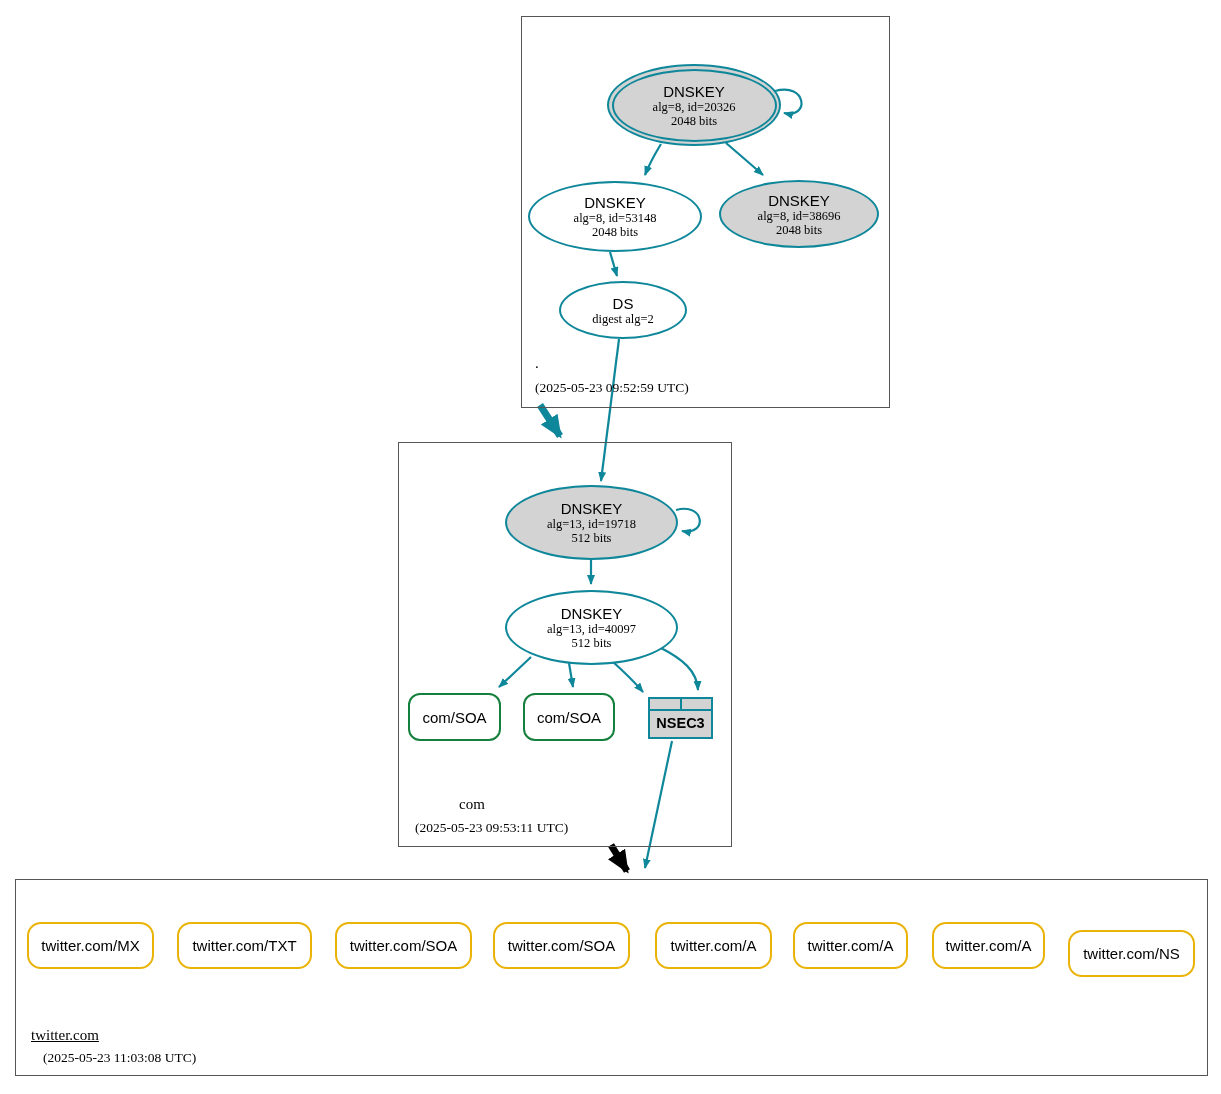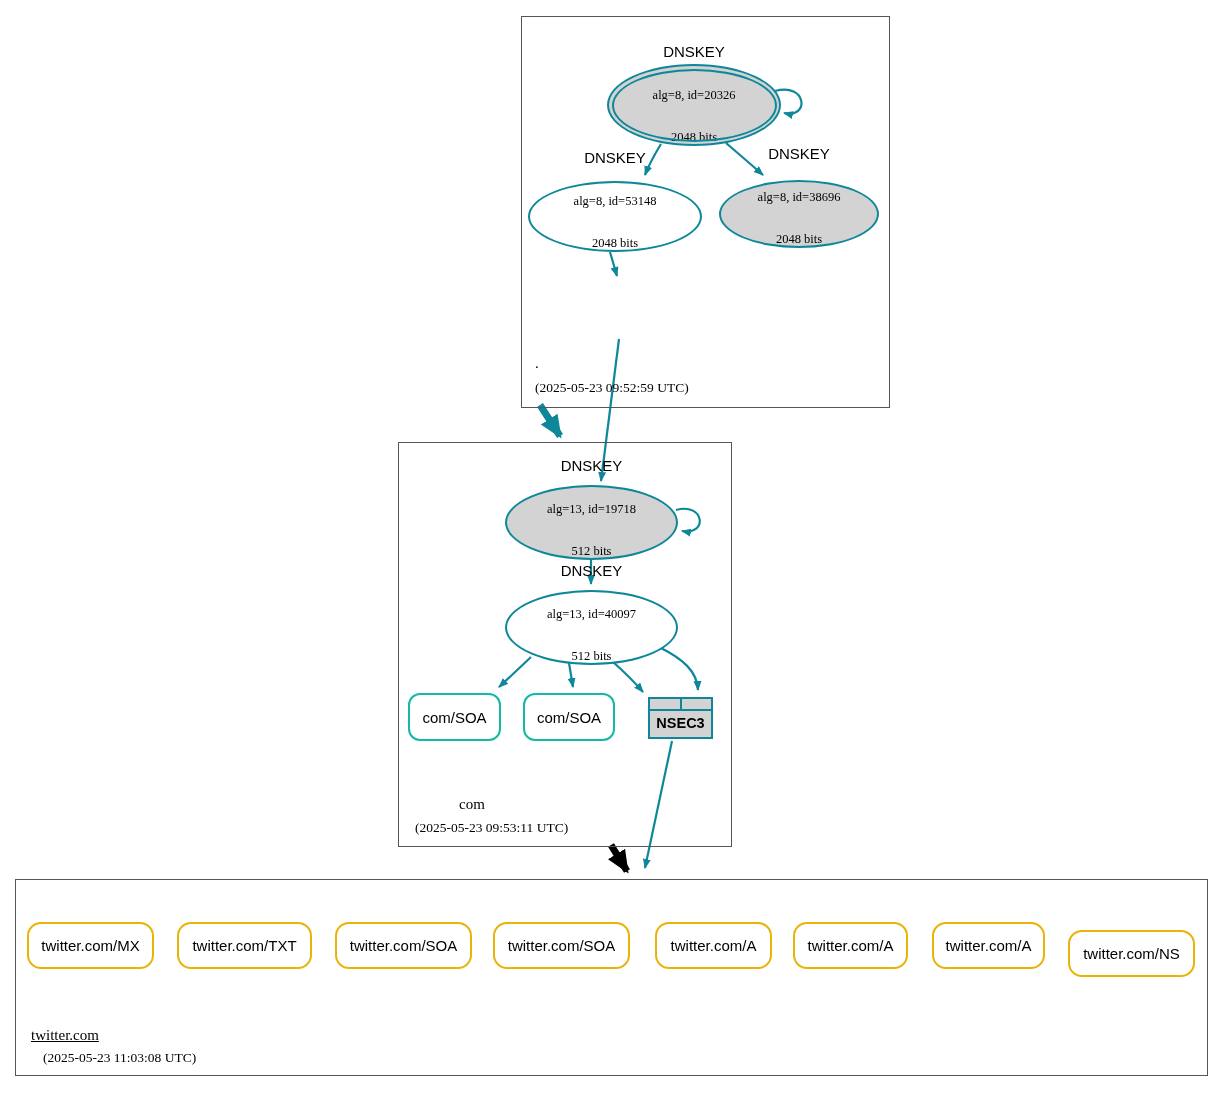--- a/index.html
+++ b/index.html
@@ -6,32 +6,31 @@
   #canvas {
     position:relative; width:1221px; height:1094px; background:#fff;
     font-family:"Liberation Sans", sans-serif; color:#000; overflow:hidden;
   }
   #edges { position:absolute; left:0; top:0; width:1221px; height:1094px; pointer-events:none; }
   .zone-box { position:absolute; border:1px solid #565656; background:transparent; box-sizing:border-box; }
   .zone-name { position:absolute; font-family:"Liberation Serif", serif; font-size:15px; line-height:15px; }
   .zone-ts   { position:absolute; font-family:"Liberation Serif", serif; font-size:13.5px; line-height:14px; }
   .ellipse {
     position:absolute; box-sizing:border-box; border:2.2px solid #0f879a; border-radius:50%;
-    background:#fff; display:flex; flex-direction:column; align-items:center; justify-content:flex-end;
+    background:#fff; display:flex; flex-direction:column; align-items:center; justify-content:center;
     text-align:center;
-    gap:28px;
   }
   .ellipse.gray { background:#d3d3d3; }
   .ellipse.double::before {
     content:""; position:absolute; inset:2.5px; border:2.2px solid #0f879a; border-radius:50%;
   }
   .nt { font-family:"Liberation Sans", sans-serif; font-size:15px; line-height:17px; }
   .ns { font-family:"Liberation Serif", serif; font-size:12.5px; line-height:14px; }
   .rrset {
-    position:absolute; box-sizing:border-box; border:2px solid #14b8a6; border-radius:12px;
+    position:absolute; box-sizing:border-box; border:2px solid #15803d; border-radius:12px;
     background:#fff; display:flex; align-items:center; justify-content:center;
     font-size:15px; white-space:nowrap;
   }
   .rrset.blk { border:2px solid #eab308; border-radius:14px; }
   .nsec3 {
     position:absolute; box-sizing:border-box; background:#d3d3d3; border:2.6px solid #0f879a;font-weight:bold;
   }
   .nsec3-top { display:flex; height:10px; border-bottom:2px solid #0f879a; }
   .nsec3-cell { flex:1; }
   .nsec3-cell.first { border-right:2px solid #0f879a; }
@@ -87,20 +86,24 @@
     <div class="ns">alg=8, id=53148</div>
     <div class="ns">2048 bits</div>
   </div>
 
   <div class="ellipse gray" style="left:719px; top:180px; width:160px; height:68px;">
     <div class="nt">DNSKEY</div>
     <div class="ns">alg=8, id=38696</div>
     <div class="ns">2048 bits</div>
   </div>
 
+  <div class="ellipse" style="left:559px; top:281px; width:128px; height:58px;">
+    <div class="nt">DS</div>
+    <div class="ns">digest alg=2</div>
+  </div>
 
   <div class="zone-box" style="left:398px; top:442px; width:334px; height:405px;"></div>
   <div class="zone-name" style="left:415px; top:797px;margin-left:44px;">com</div>
   <div class="zone-ts" style="left:415px; top:821px;">(2025-05-23 09:53:11 UTC)</div>
 
   <div class="ellipse gray" style="left:505px; top:485px; width:173px; height:75px;">
     <div class="nt">DNSKEY</div>
     <div class="ns">alg=13, id=19718</div>
     <div class="ns">512 bits</div>
   </div>

